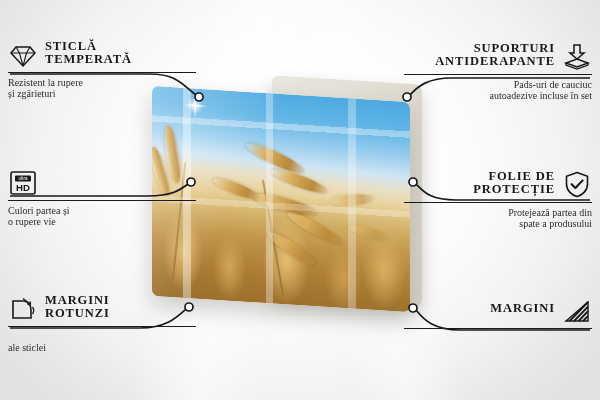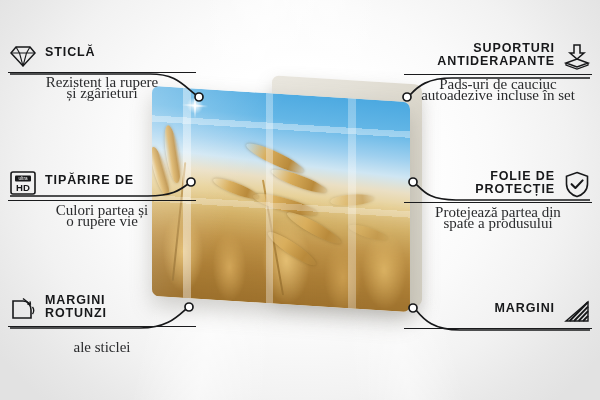--- a/index.html
+++ b/index.html
@@ -81,28 +81,28 @@
   }
 
   
   .feature{position:absolute;width:188px;}
   .feature.left{left:8px;text-align:left;}
   .feature.right{right:8px;text-align:right;}
   .fhead{display:flex;align-items:center;gap:7px;}
   .feature.right .fhead{flex-direction:row;justify-content:flex-end;}
   .ficon{flex:0 0 auto;width:30px;height:30px;display:flex;align-items:flex-end;justify-content:center;}
   .ftitle{
-    font-family:Liberation Sans, sans-serif;
+    font-family:Liberation Serif, serif;
     font-size:12.5px;line-height:13.5px;font-weight:700;
     letter-spacing:.9px;color:#17181a;text-transform:uppercase;
   }
   .rule{height:0;border-top:1.6px solid #1a1b1d;margin:4px 0 4px 0;}
   .fsub{
     font-family:"Liberation Serif", serif;
-    font-size:15px;line-height:11.4px;color:#2a2b2d;text-align:center;
+    font-size:10px;line-height:11.4px;color:#2a2b2d;
   }
   .f-tempered{top:38px;}
   .f-print{top:166px;}
   .f-rounded{top:292px;}
   .f-supports{top:40px;}
   .f-film{top:168px;}
   .f-edges{top:294px;}
 
   
   #links{position:absolute;inset:0;pointer-events:none;}
@@ -168,41 +168,42 @@
   <div class="feature left f-tempered">
     <div class="fhead">
       <span class="ficon">
         <svg class="ic" width="26" height="24" viewBox="0 0 26 24">
           <path d="M6 3 H20 L25 9 L13 22 L1 9 Z" fill="none" stroke="#17181a" stroke-width="1.5"></path>
           <path d="M1 9 H25 M6 3 L9.5 9 L13 22 M20 3 L16.5 9 L13 22 M9.5 9 H16.5" fill="none" stroke="#17181a" stroke-width="1.1"></path>
         </svg>
       </span>
       <span class="ftitle">
         <span>STICLĂ</span><br>
+        <span>TEMPERATĂ</span>
       </span>
     </div>
     <div class="rule"></div>
     <div class="fsub">
       <span>Rezistent la rupere</span><br>
       <span>și zgârieturi</span>
     </div>
   </div>
 
   <div class="feature left f-print">
     <div class="fhead">
       <span class="ficon">
         <svg class="ic" width="28" height="26" viewBox="0 0 28 26">
           <rect x="2" y="2" width="24" height="22" rx="2" fill="none" stroke="#17181a" stroke-width="1.6"></rect>
           <rect x="6" y="5.5" width="16" height="6" rx="1" fill="#17181a"></rect>
           <text x="14" y="10.4" font-family="Liberation Sans, sans-serif" font-size="4.6" fill="#ffffff" text-anchor="middle">ultra</text>
           <text x="14" y="21" font-family="Liberation Sans, sans-serif" font-size="9.6" font-weight="bold" fill="#17181a" text-anchor="middle">HD</text>
         </svg>
       </span>
       <span class="ftitle">
-        <span>TIPĂRIRE DE</span><br>
+        <br>
       </span>
     </div>
     <div class="rule"></div>
     <div class="fsub">
       <span>Culori partea și</span><br>
       <span>o rupere vie</span>
     </div>
   </div>
 
   <div class="feature left f-rounded">

